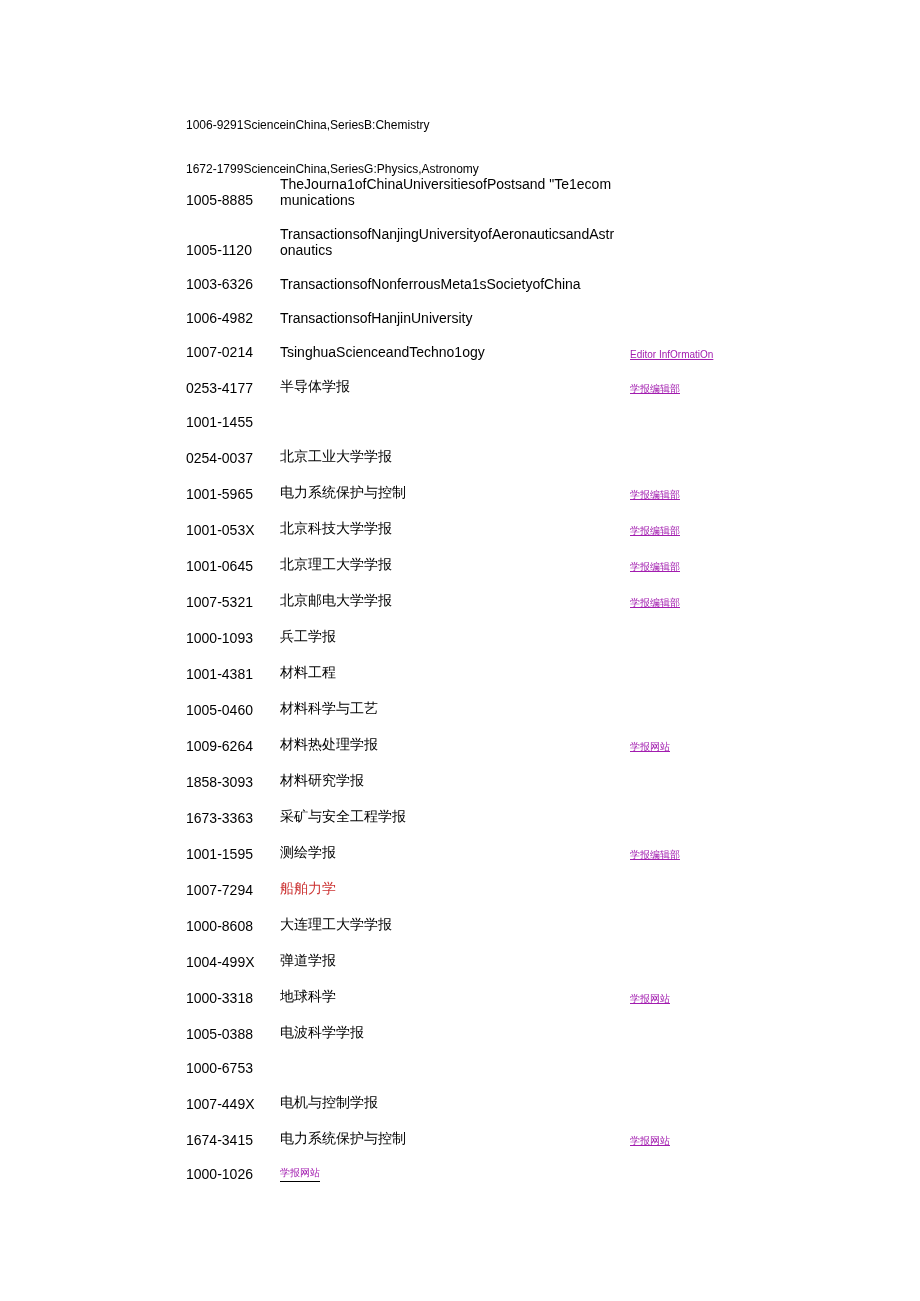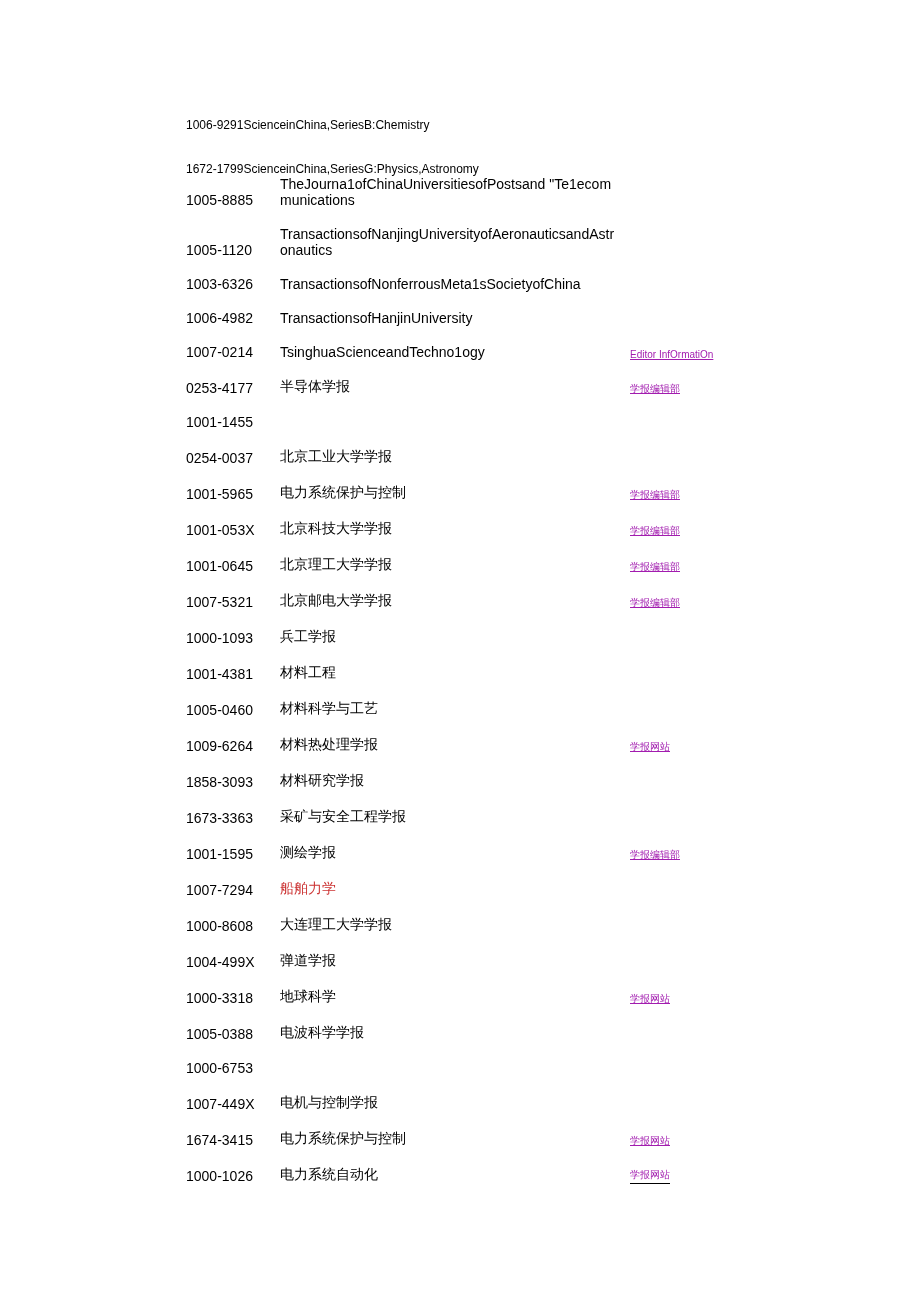--- a/index.html
+++ b/index.html
@@ -187,17 +187,16 @@
         <div class="title">电机与控制学报</div>
         <div class="link" style="text-decoration: none;"></div>
       </div>
       <div class="row">
         <div class="issn">1674-3415</div>
         <div class="title">电力系统保护与控制</div>
         <div class="link">学报网站</div>
       </div>
       <div class="row">
         <div class="issn">1000-1026</div>
-        <div class="title">电力系统自动化</div>
         <div class="link" style="text-decoration: underline;"><span class="link-underline-bottom">学报网站</span></div>
       </div>
     </div>
 </div>
 
 </body></html>

